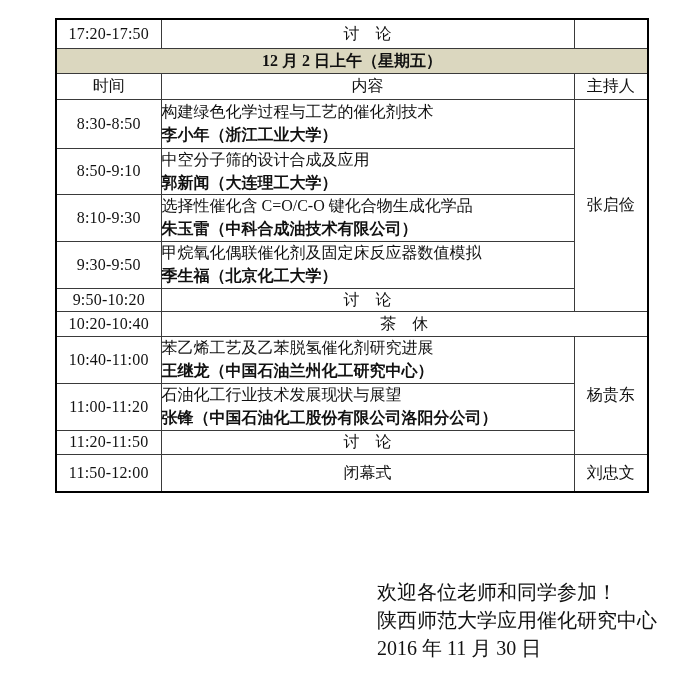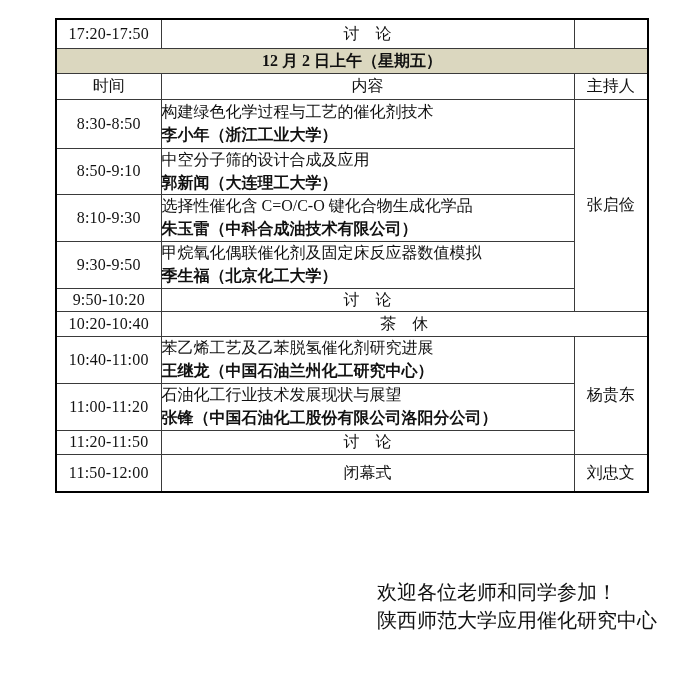--- a/index.html
+++ b/index.html
@@ -187,15 +187,16 @@
       <td class="time">11:50-12:00</td>
       <td class="centerc">闭幕式</td>
       <td class="mod">刘忠文</td>
     </tr>
   </tbody>
     </table>
 
   <div class="footer">
     <div class="fline">欢迎各位老师和同学参加！</div>
     <div class="fline">陕西师范大学应用催化研究中心</div>
+    <div class="fline">2016 年 11 月 30 日</div>
   </div>
 
 </div>
 
 </body></html>

